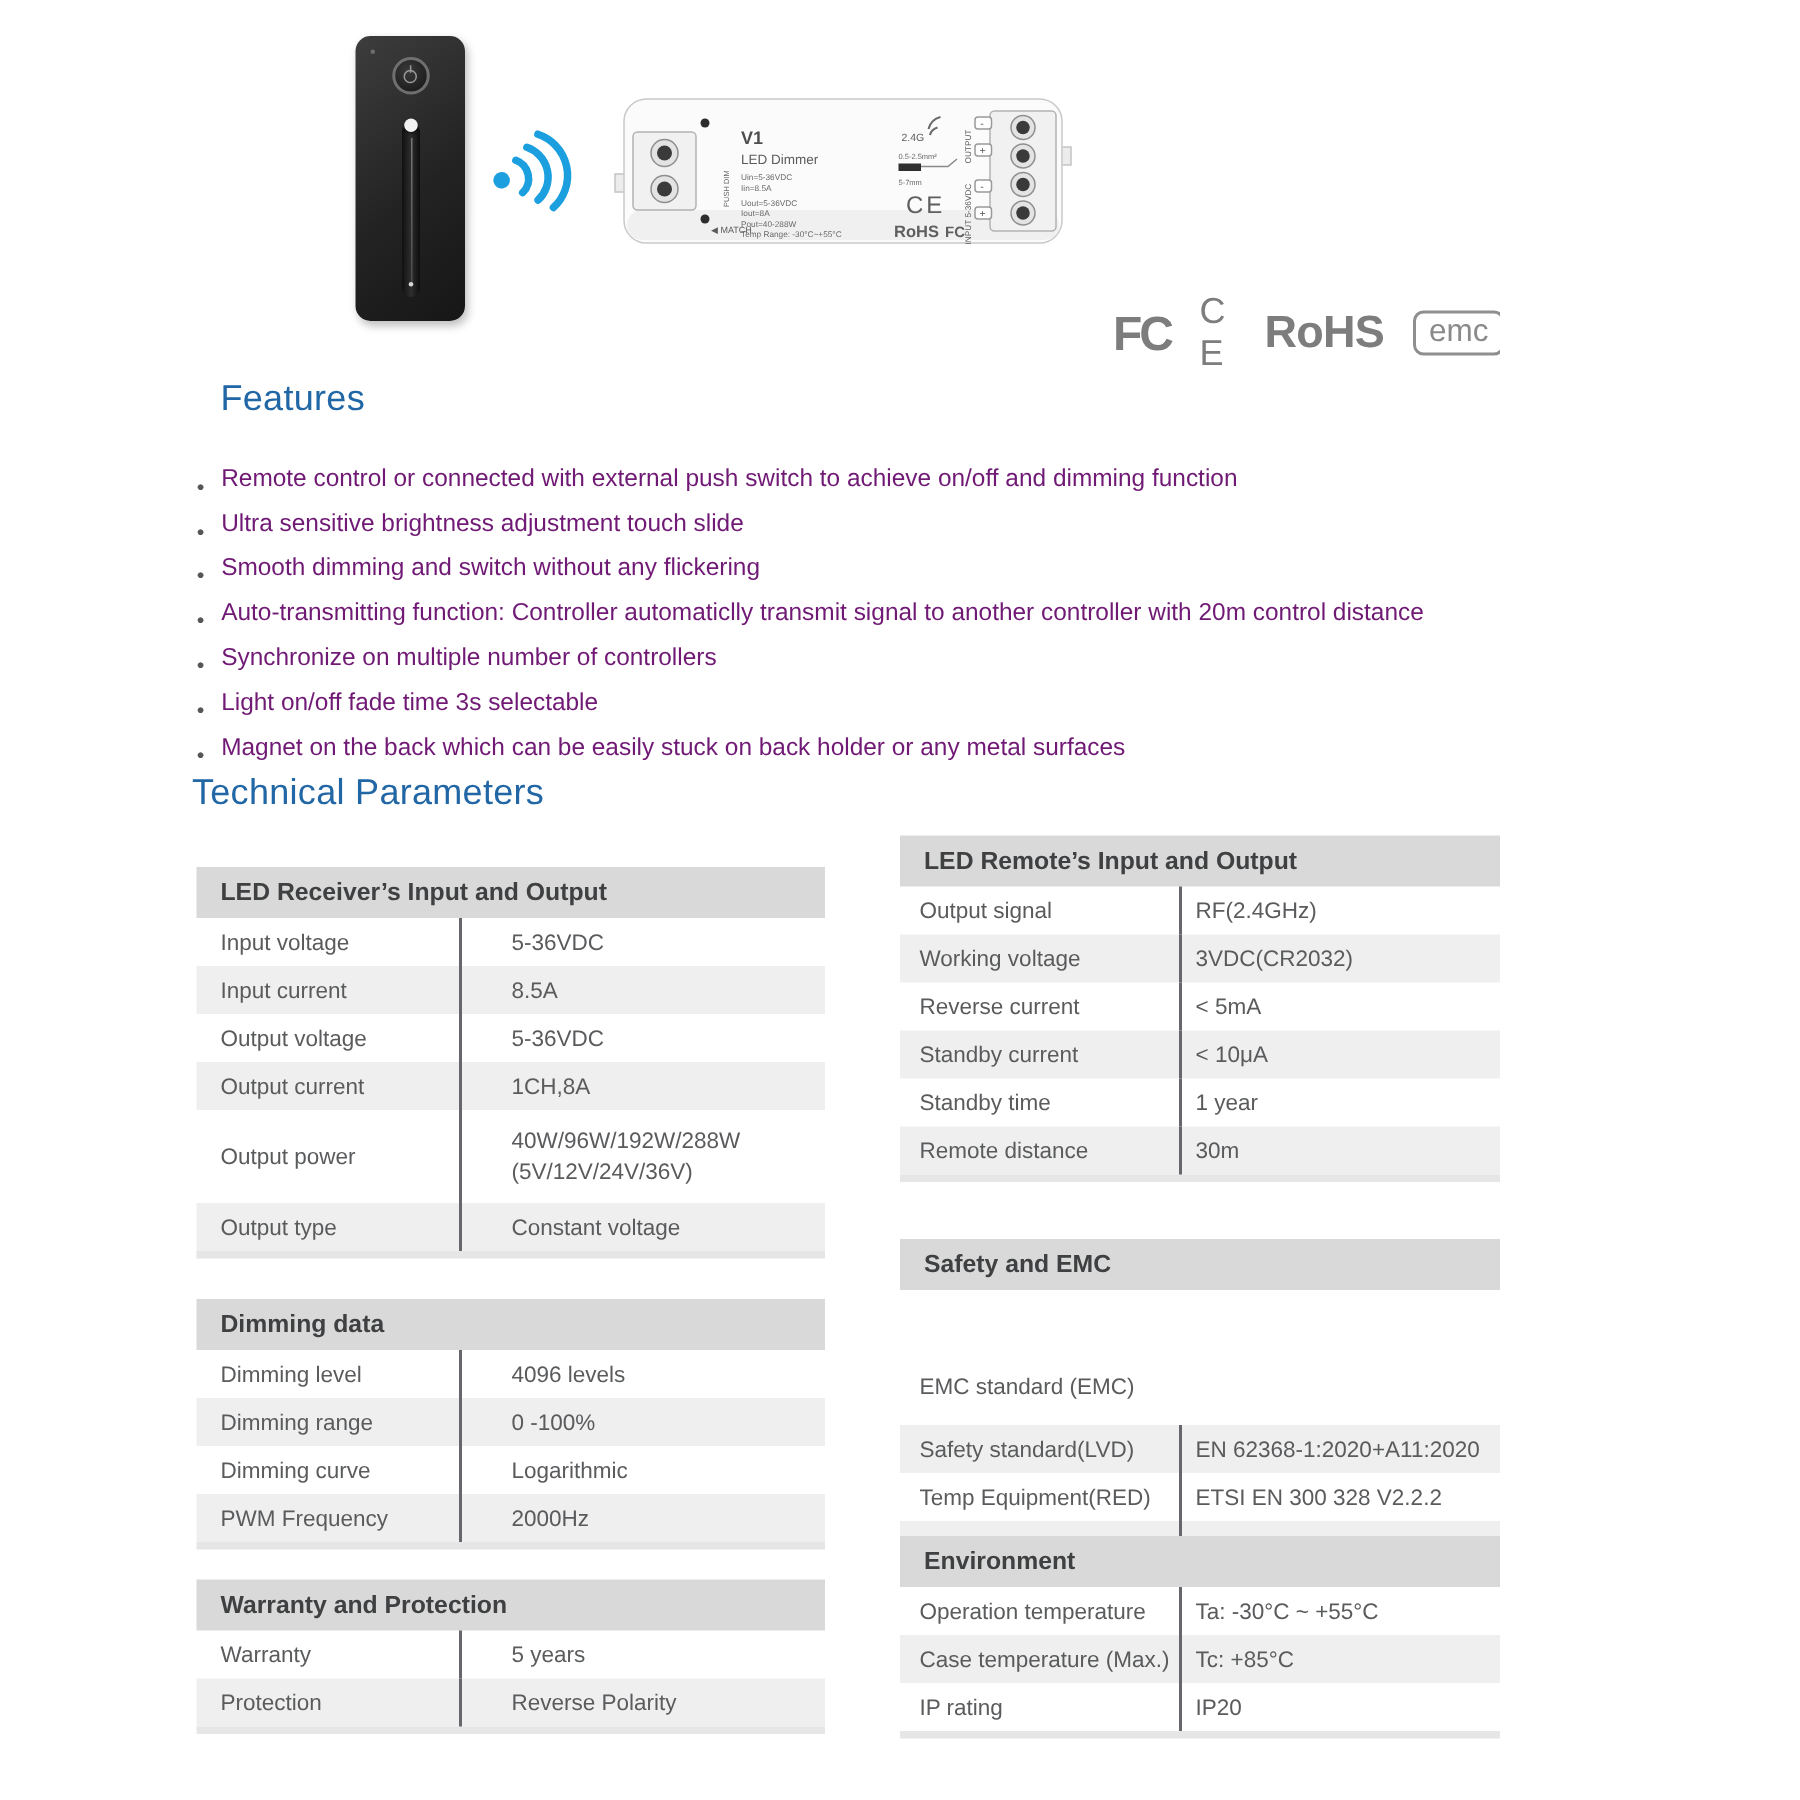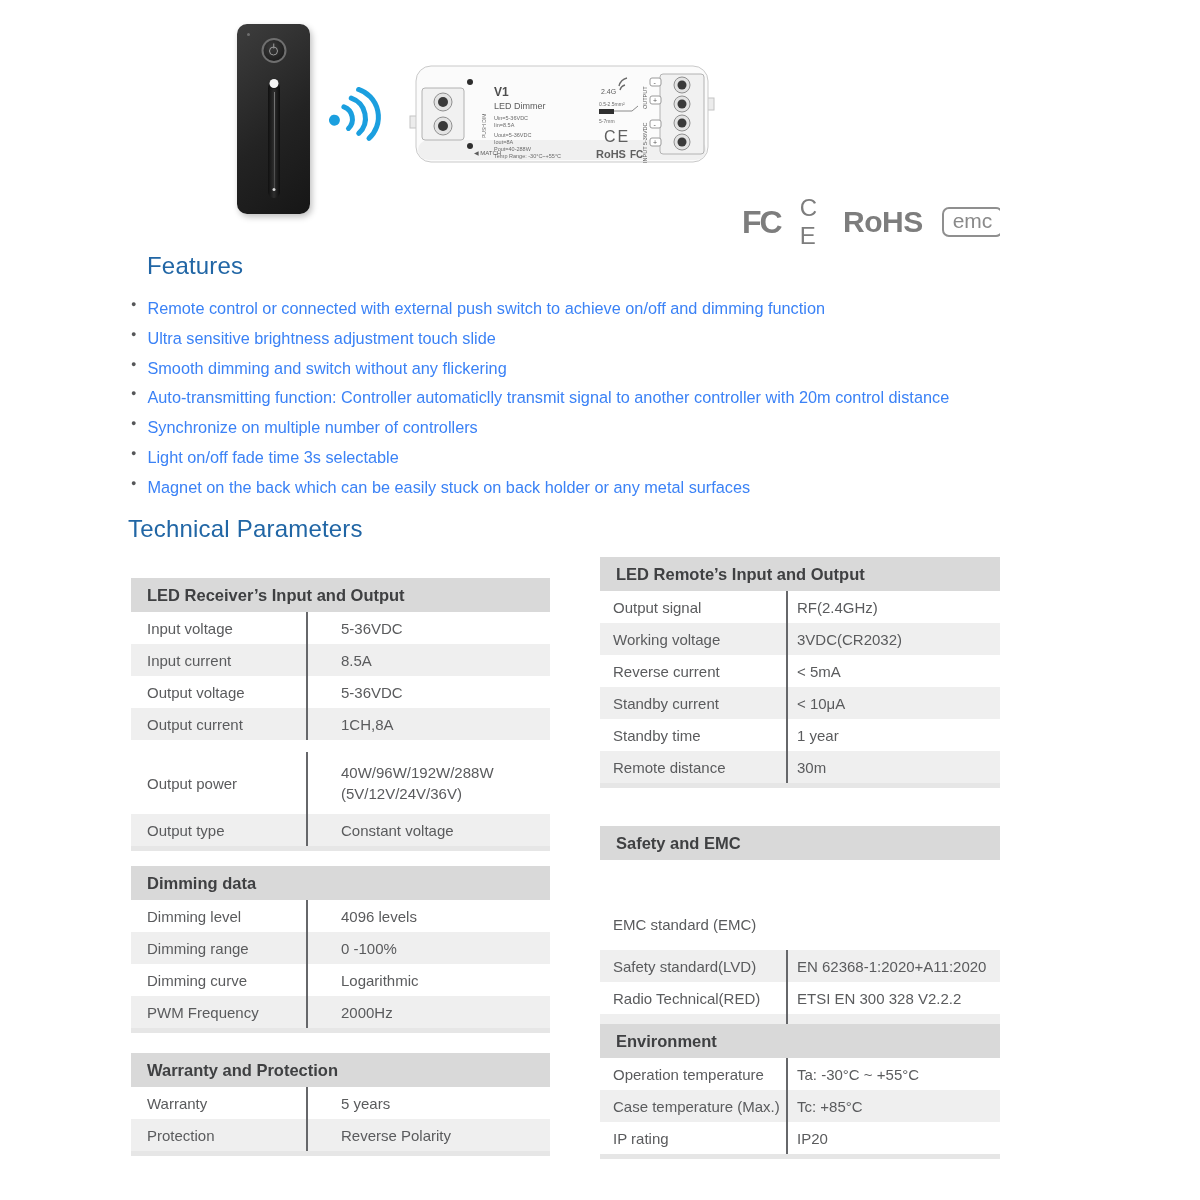--- a/index.html
+++ b/index.html
@@ -42,36 +42,36 @@
   .logo-emc { font-size:21px; color:#8a8a8a; border:2px solid #8f8f8f; border-radius:7px; padding:0 9px 2px 9px; }
   .logo-red { font-size:38px; font-weight:400; color:#939393; letter-spacing:3px; }
 
   
   .sec-heading { position:absolute; font-size:24px; font-weight:500; color:#2166a5; letter-spacing:.2px; }
   #features-heading { left:128px; top:252px;margin-left:19px; }
   #tech-heading { left:128px; top:515px; }
 
   
   .features-list { position:absolute; left:131px; top:299px; width:960px; list-style:none; }
-  .features-list li { display:flex; align-items:flex-start; height:29.8px; font-size:16.3px; color:#3b82f6; }
+  .features-list li { display:flex; align-items:flex-end; height:29.8px; font-size:16.3px; color:#701a75; }
   .features-list li::before { content:"●"; font-size:9px; margin-right:11px; color:#555658; }
 
   
   .ptable { position:absolute; }
   .ptable .hd { height:34px; background:#d9d9d9; display:flex; align-items:center;
     padding-left:16px; font-weight:700; font-size:16.5px; color:#3f4042; }
   .ptable .row { display:flex; min-height:32px; }
   .ptable .row:nth-child(odd) { background:#efefef; }
   .ptable .lc { width:175px; flex:none; display:flex; align-items:center; padding-left:16px; font-size:15px; color:#5a5b5d; }
   .ptable .vc { flex:1; display:flex; align-items:center; border-left:2px solid #66676a;
     padding:3px 4px 3px 33px; font-size:15px; color:#5a5b5d; white-space:pre-line; line-height:1.4; }
   .ptable .strip { height:5px; background:#e6e6e6; }
   .ptable.rcol .lc { width:186px; padding-left:13px; }
   .ptable.rcol .vc { padding-left:9px; }
-  .row.tall  { min-height:62px;margin-top:12px; }
+  .row.tall  { min-height:62px; }
   .row.tall2 { min-height:51px;margin-top:39px; }
 
   #t-receiver { left:131px; top:578px; width:419px; }
   #t-dimming  { left:131px; top:866px; width:419px; }
   #t-warranty { left:131px; top:1053px; width:419px; }
   #t-remote   { left:600px; top:557px; width:414px; }
   #t-safety   { left:600px; top:826px; width:414px; }
   #t-env      { left:600px; top:1024px; width:414px; }
 </style>
 </head>
@@ -297,21 +297,21 @@
   <div class="ptable rcol" id="t-safety">
     <div class="hd">Safety and EMC</div>
     <div class="row tall2">
       <div class="lc">EMC standard (EMC)</div>
     </div>
     <div class="row">
       <div class="lc">Safety standard(LVD)</div>
       <div class="vc">EN 62368-1:2020+A11:2020</div>
     </div>
     <div class="row">
-      <div class="lc">Radio Technical(RED)</div>
+      <div class="lc">Temp Equipment(RED)</div>
       <div class="vc">ETSI EN 300 328 V2.2.2</div>
     </div>
     <div class="row">
       <div class="lc">Certification</div>
       <div class="vc">CE,EMC,LVD,RED</div>
     </div>
     <div class="strip"></div>
   </div>
 
   <div class="ptable rcol" id="t-env">

